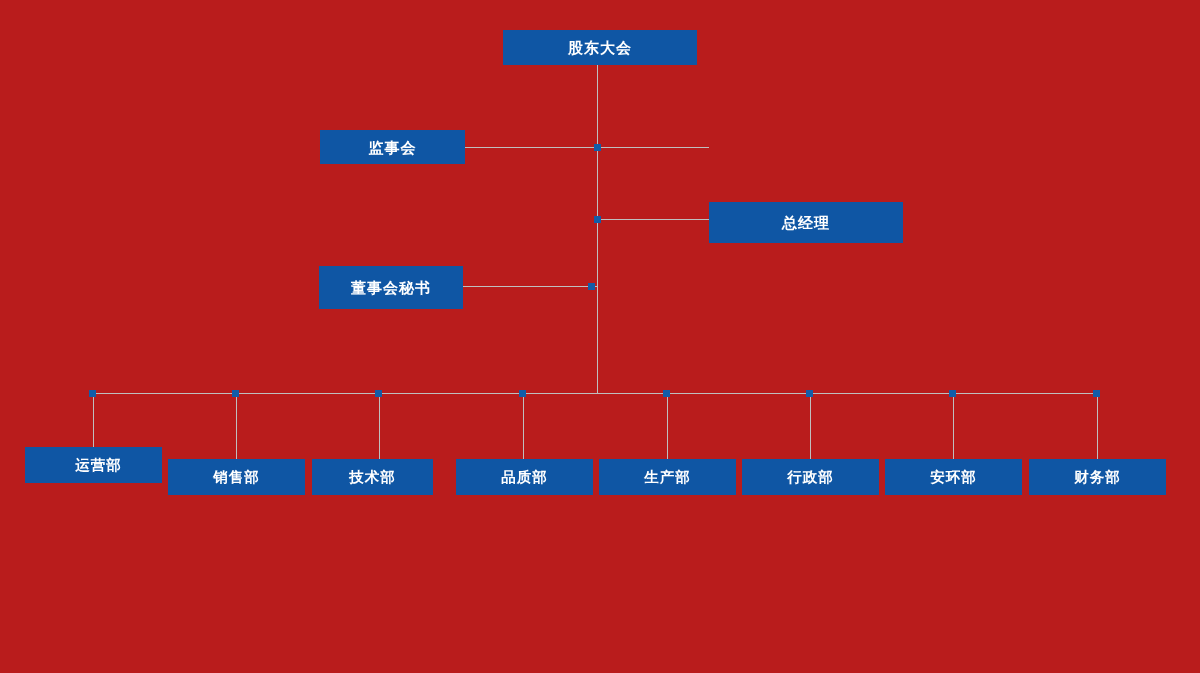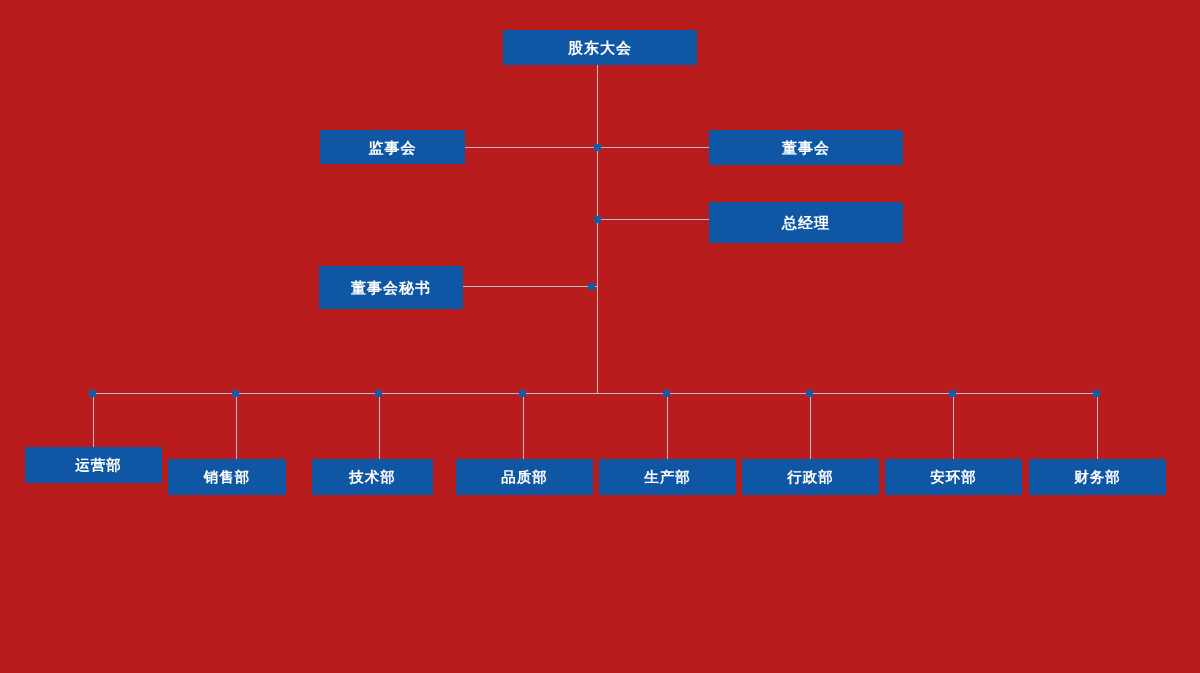--- a/index.html
+++ b/index.html
@@ -89,28 +89,27 @@
   <div class="handle" style="left:519px; top:390px;"></div>
   <div class="handle" style="left:663px; top:390px;"></div>
   <div class="handle" style="left:806px; top:390px;"></div>
   <div class="handle" style="left:949px; top:390px;"></div>
   <div class="handle" style="left:1093px; top:390px;"></div>
 
   <div class="node" style="left:503px; top:30px; width:194px; height:35px;">股东大会</div>
 
   <div class="node" style="left:320px; top:130px; width:145px; height:34px;">监事会</div>
 
-  <div class="node" style="left:709px; top:130px; width:194px; height:35px;">董事会</div>
 
   <div class="node" style="left:709px; top:202px; width:194px; height:41px;">总经理</div>
 
   <div class="node" style="left:319px; top:266px; width:144px; height:43px;">董事会秘书</div>
 
   <div class="node dept" style="left:25px; top:447px; width:137px; height:36px;padding-left:10px;">运营部</div>
-  <div class="node dept" style="left:168px; top:459px; width:118px; height:36px;">销售部</div>
+  <div class="node dept" style="left:168px; top:459px; width:137px; height:36px;">销售部</div>
   <div class="node dept" style="left:312px; top:459px; width:121px; height:36px;">技术部</div>
   <div class="node dept" style="left:456px; top:459px; width:137px; height:36px;">品质部</div>
   <div class="node dept" style="left:599px; top:459px; width:137px; height:36px;text-align:center;">生产部</div>
   <div class="node dept" style="left:742px; top:459px; width:137px; height:36px;">行政部</div>
   <div class="node dept" style="left:885px; top:459px; width:137px; height:36px;">安环部</div>
   <div class="node dept" style="left:1029px; top:459px; width:137px; height:36px;">财务部</div>
 
 </div>
 
 </body></html>

